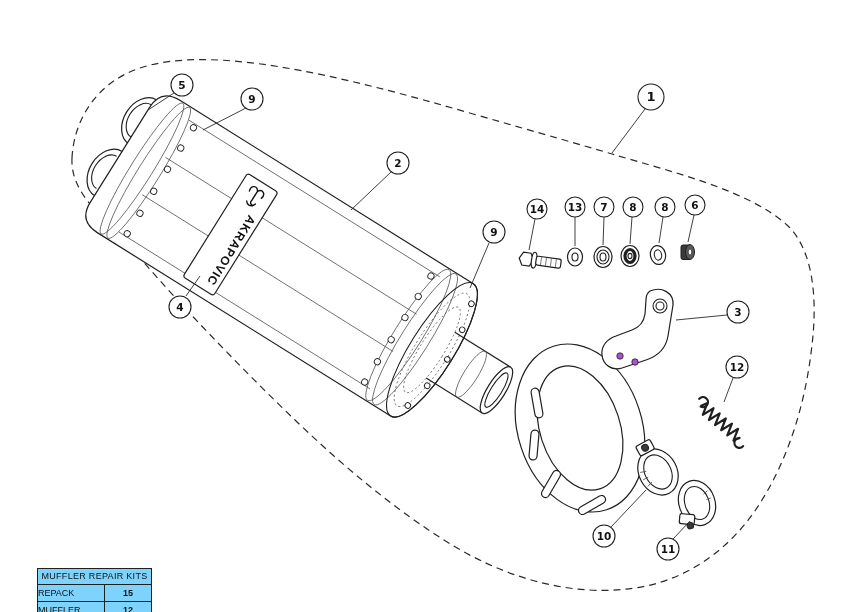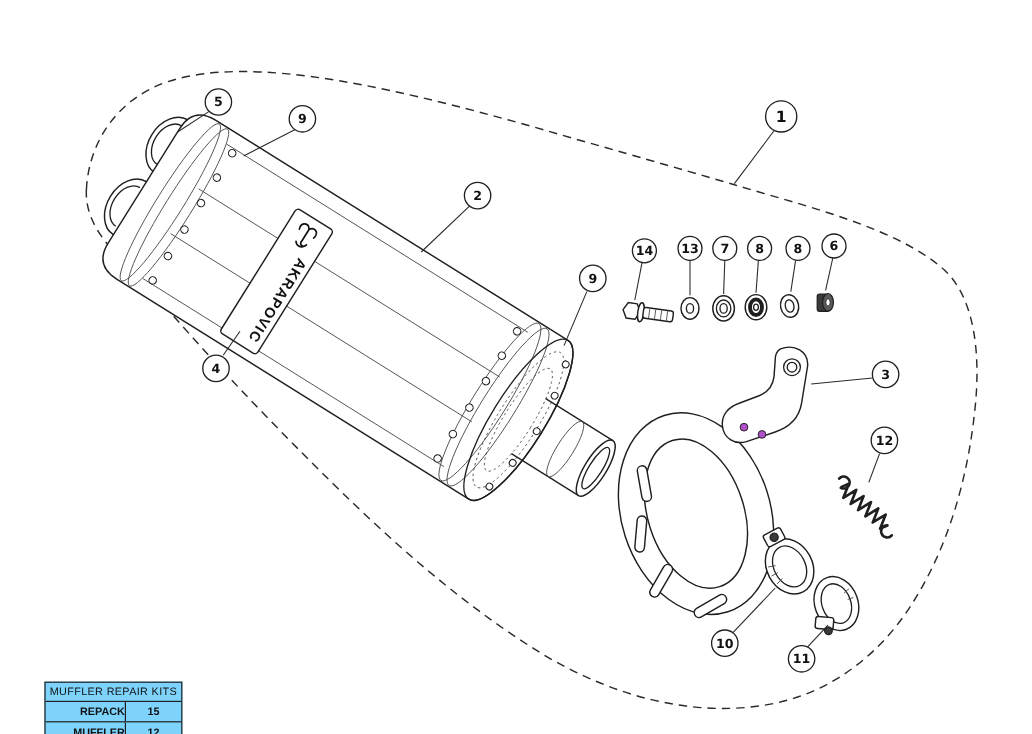--- a/index.html
+++ b/index.html
@@ -16,21 +16,21 @@
   .callout text{font:bold 10.5px "DejaVu Sans",sans-serif;fill:#111;text-anchor:middle;}
   .callout.big text{font-size:13px;}
   .brand{font:bold 12px "Liberation Sans",sans-serif;fill:#111;letter-spacing:0.5px;}
   .accent{stroke:#1f1f1f;stroke-width:0.8;}
   .repair-table{position:absolute;left:8px;top:568px;width:113px;border:1.3px solid #1f1f1f;
                 background:#7dd3fc;font-size:9px;color:#111;margin-left:29px;}
   .rt-title{height:15px;line-height:15px;text-align:center;border-bottom:1.3px solid #1f1f1f;
             letter-spacing:0.3px;}
   .rt-row{display:flex;height:16px;line-height:16px;border-bottom:1.3px solid #1f1f1f;}
   .rt-row:last-child{border-bottom:none;}
-  .rt-name{width:66px;border-right:1.3px solid #1f1f1f;text-align:right;font-weight:bold;}
+  .rt-name{width:66px;border-right:1.3px solid #1f1f1f;text-align:left;}
   .rt-val{flex:1;text-align:center;font-weight:bold;}
 </style>
 </head>
 <body>
 
 <div class="stage">
 
 <svg width="860" height="612" viewBox="0 0 860 612">
 
   <path class="dash" d="M 72,158 C 74,118 98,82 140,68 C 210,45 330,72 480,116 C 540,133 585,146 612,154

